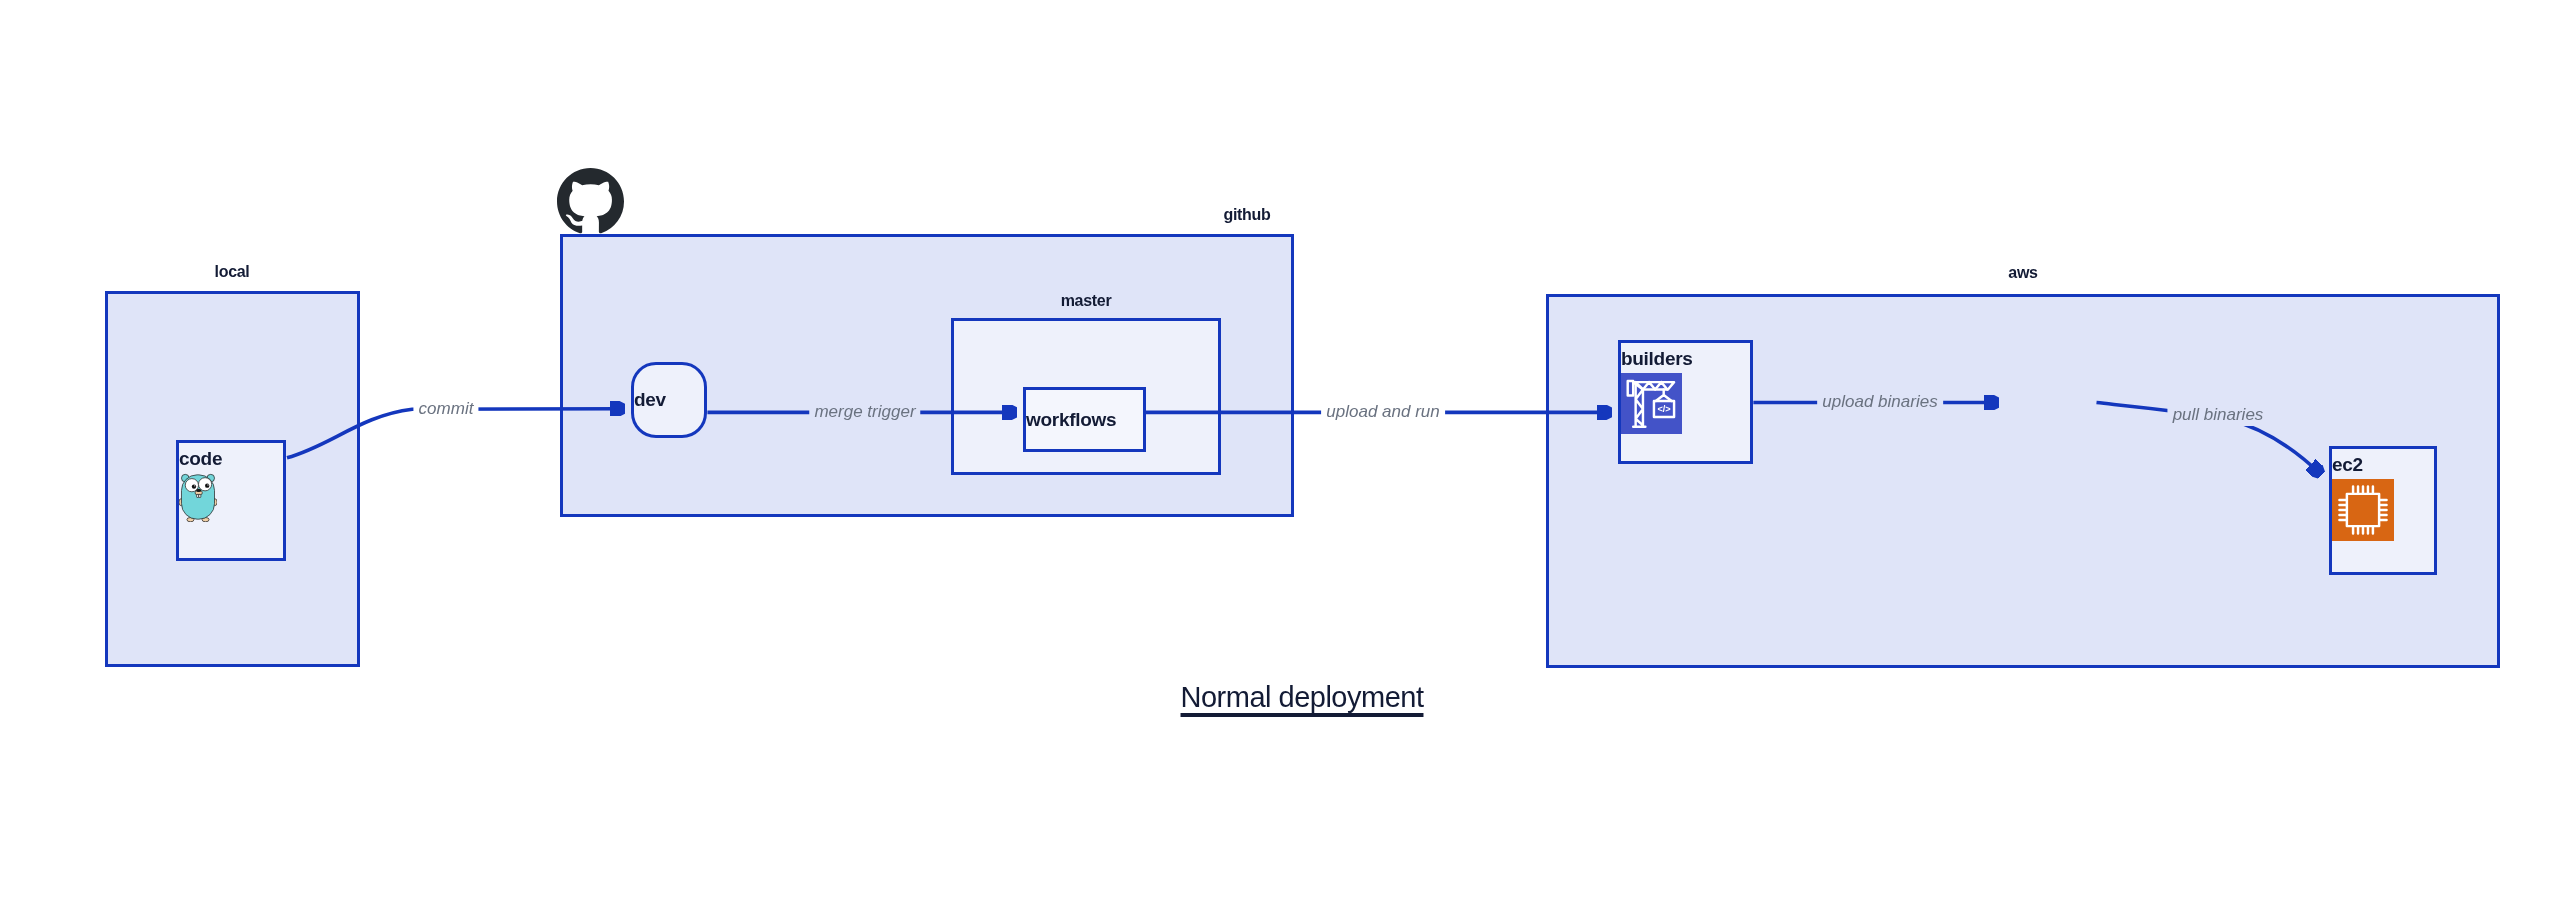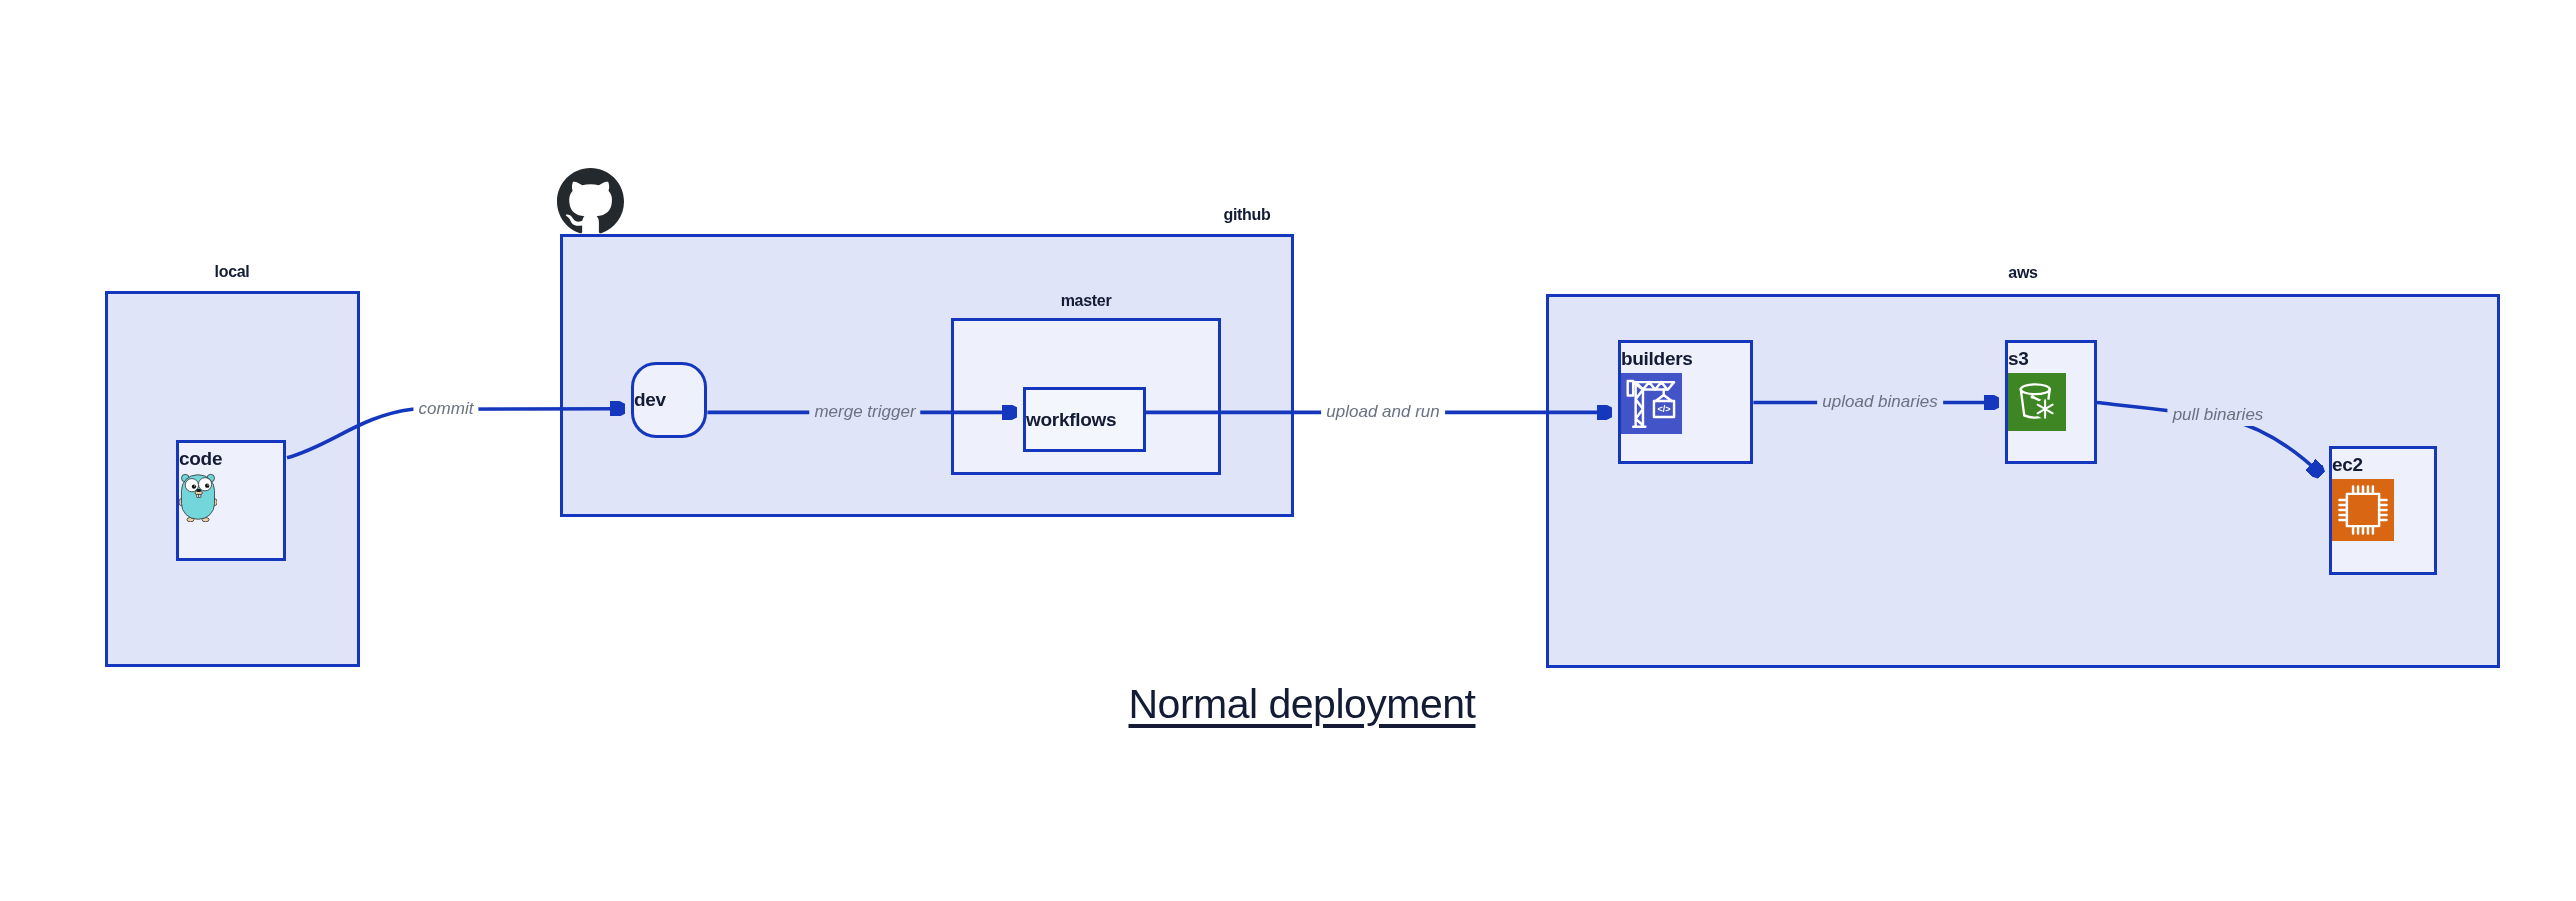--- a/index.html
+++ b/index.html
@@ -18,21 +18,21 @@
   .node .node-label.top{margin-top:5.2px;}
   .edges{position:absolute;left:0;top:0;width:2604px;height:902px;pointer-events:none;}
   .edges path{fill:none;stroke:var(--c-arrow-blue);stroke-width:7;}
   .edge-label{position:absolute;transform:translate(-50%,-50%);font-size:17px;font-style:italic;
               color:var(--c-edge-label-gray);white-space:nowrap;padding:1px 5.2px;}
   .edge-label.on-white{background:var(--c-background);}
   .edge-label.on-fill{background:var(--c-container-fill);}
   .icon-box{display:block;}
   .gh-logo{position:absolute;left:557px;top:168px;}
   .title{position:absolute;left:1302px;top:681px;transform:translateX(-50%);
-         font-size:41px;color:var(--c-text-navy);white-space:nowrap;letter-spacing:-0.5px;
+         font-size:29px;color:var(--c-text-navy);white-space:nowrap;letter-spacing:-0.5px;
          text-decoration:underline;text-decoration-thickness:4.1px;text-underline-offset:6.2px;}
   
   .aws-icon-bg{stroke:none;}
   .aws-icon-stroke{fill:none;stroke:#fff;stroke-width:4;stroke-linecap:round;stroke-linejoin:round;}
   .aws-icon-stroke.thin{stroke-width:3.5;}
   .icon-glyph{fill:#fff;font-family:"Liberation Sans",sans-serif;font-weight:bold;font-size:15px;}
 </style>
 </head>
 <body>
 
@@ -107,33 +107,20 @@
       <rect class="aws-icon-stroke" x="11" y="13" width="9" height="24"></rect>
       <path class="aws-icon-stroke" d="M20,15 L87,15 L77,27 L36,27 Z"></path>
       <path class="aws-icon-stroke" d="M36,27 L46,15 M46,15 L56,27 M56,27 L66,15 M66,15 L76,27"></path>
       <path class="aws-icon-stroke" d="M24,15 L24,86 M36,27 L36,86 M24,15 L36,27 M36,27 L24,43 M24,43 L36,59 M36,59 L24,75 M24,75 L36,86 M20,88 L40,88"></path>
       <path class="aws-icon-stroke" d="M70,27 L70,36 M70,36 L57,46 M70,36 L83,46"></path>
       <rect class="aws-icon-stroke" x="54" y="46" width="33" height="26"></rect>
       <text class="icon-glyph" x="70.5" y="64.5" text-anchor="middle">&lt;/&gt;</text>
     </svg>
   </div>
 
-  <div class="node" style="left:2005px;top:340px;width:92px;height:124px;">
-    <span class="node-label top">s3</span>
-    <svg class="icon-box" width="58" height="58" viewBox="0 0 100 100" style="margin-top:3.1px;">
-      <rect class="aws-icon-bg" width="100" height="100" fill="#3e8624"></rect>
-      <ellipse class="aws-icon-stroke" cx="47" cy="28" rx="25" ry="8.5"></ellipse>
-      <path class="aws-icon-stroke" d="M22,28 L28,73 M72,28 L66,73"></path>
-      <path class="aws-icon-stroke" d="M28,73 Q47,81 66,73"></path>
-      <path class="aws-icon-stroke" d="M42,41 L71,55"></path>
-      <circle cx="42" cy="41" r="3.2" fill="#fff" stroke="none"></circle>
-      <circle cx="64" cy="62" r="17" fill="#3e8624" stroke="none"></circle>
-      <path class="aws-icon-stroke thin" d="M64,47 L64,77 M51,54.5 L77,69.5 M77,54.5 L51,69.5"></path>
-    </svg>
-  </div>
 
   <div class="node" style="left:2329px;top:446px;width:108px;height:129px;">
     <span class="node-label top">ec2</span>
     <svg class="icon-box" width="62" height="62" viewBox="0 0 100 100" style="margin-top:3.1px;">
       <rect class="aws-icon-bg" width="100" height="100" fill="#d86613"></rect>
       <rect class="aws-icon-stroke" x="24" y="24" width="52" height="52"></rect>
       <path class="aws-icon-stroke" d="M34,12 V22 M42,12 V22 M50,12 V22 M58,12 V22 M66,12 V22"></path>
       <path class="aws-icon-stroke" d="M34,78 V88 M42,78 V88 M50,78 V88 M58,78 V88 M66,78 V88"></path>
       <path class="aws-icon-stroke" d="M12,34 H22 M12,42 H22 M12,50 H22 M12,58 H22 M12,66 H22"></path>
       <path class="aws-icon-stroke" d="M78,34 H88 M78,42 H88 M78,50 H88 M78,58 H88 M78,66 H88"></path>

